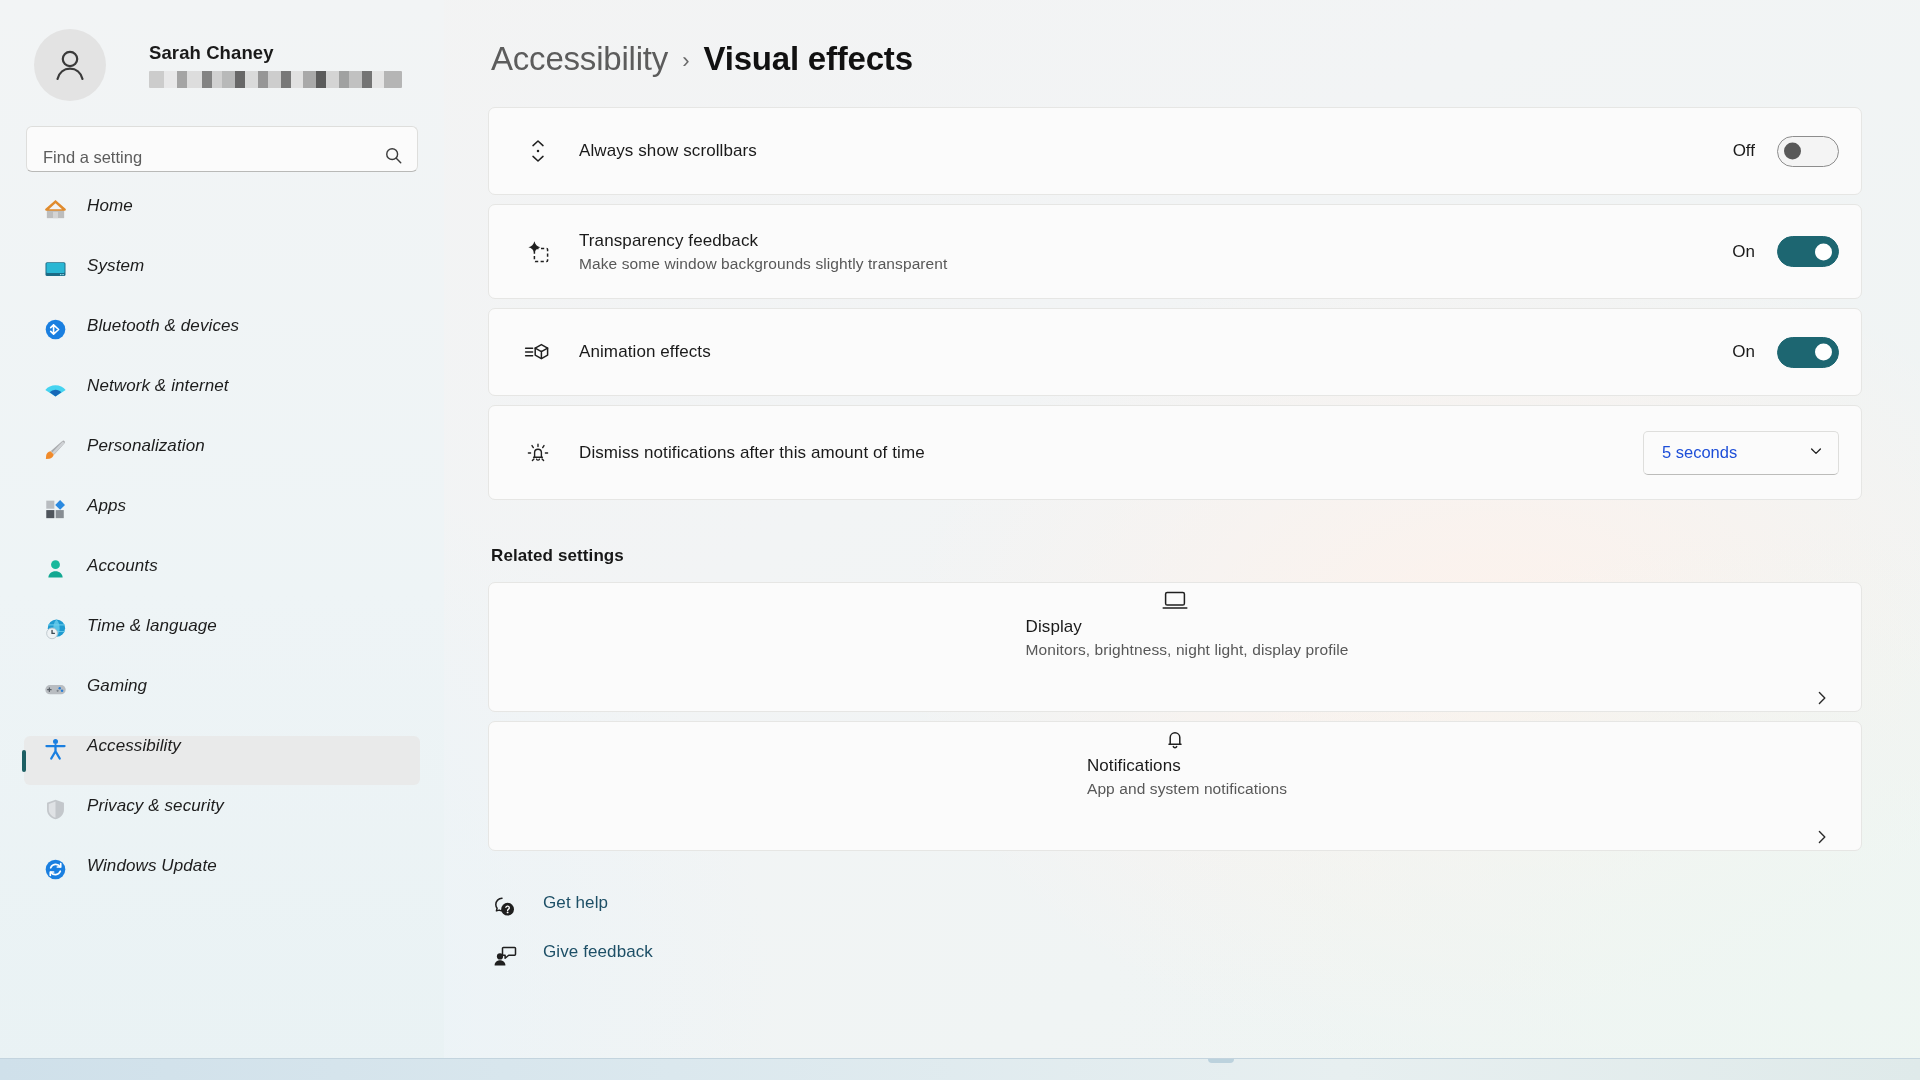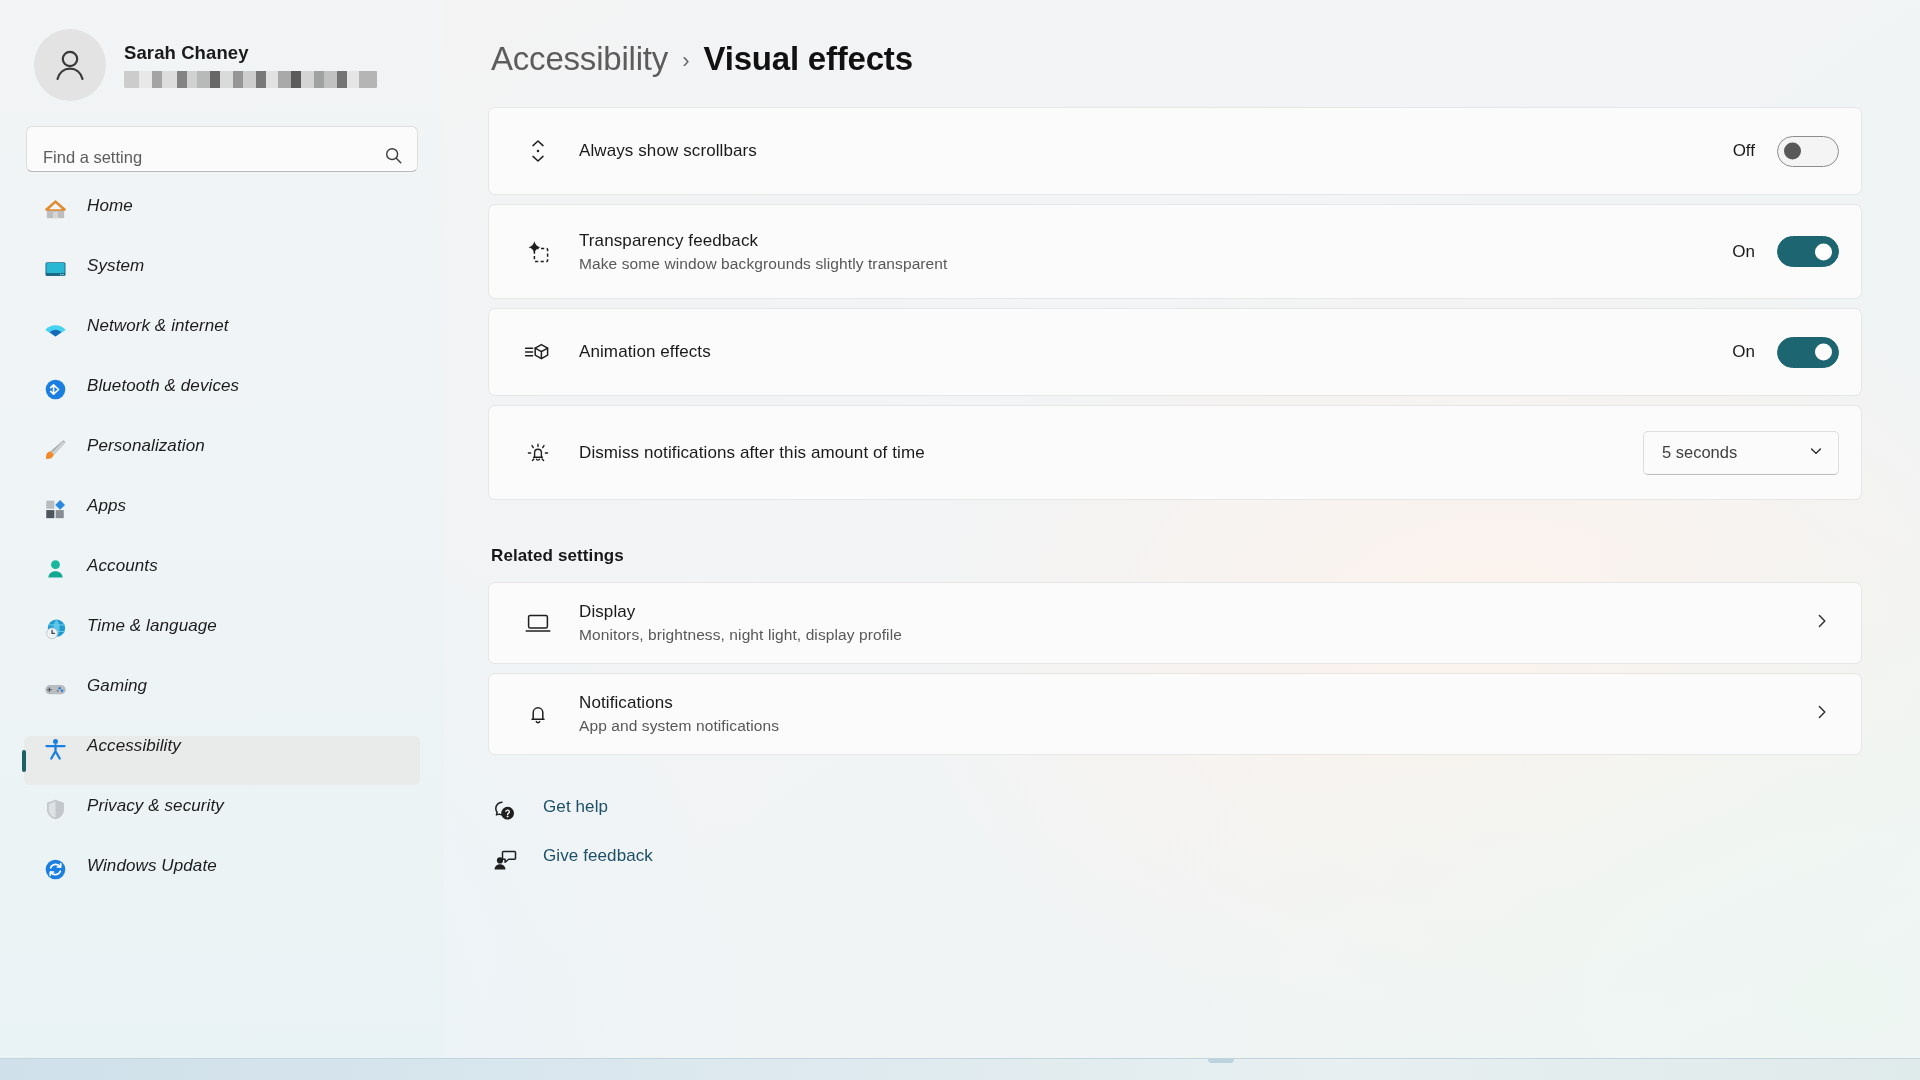--- a/index.html
+++ b/index.html
@@ -43,21 +43,21 @@
   .avatar {
     width: 72px;
     height: 72px;
     border-radius: 50%;
     background: #e3e3e3;
     display: flex;
     align-items: center;
     justify-content: center;
     flex: 0 0 72px;
   }
-  .profile-text { display: flex; flex-direction: column; gap: 7px; }
+  .profile-text { display: flex; flex-direction: column; gap: 7px; margin-left: 25px; }
   .profile-name {
     font-size: 18.5px;
     font-weight: 700;
     color: #1a1a1a;
     letter-spacing: .1px;
   }
   .profile-email-blur {
     width: 253px;
     height: 17px;
     background-image:
@@ -168,21 +168,21 @@
     background: #fbfbfb;
     border: 1px solid #e6e6e4;
     border-radius: 7px;
     height: 88px;
     display: flex;
     align-items: center;
     padding: 0 22px 0 32px;
     margin-bottom: 9px;
   }
   .card.tall { height: 95px; }
-  .card.link-card { height: 82px; cursor: pointer; }
+  .card.link-card { height: 130px; cursor: pointer; flex-direction: column; }
 
   .card-icon {
     width: 34px;
     height: 34px;
     flex: 0 0 34px;
     display: flex;
     align-items: center;
     justify-content: center;
     margin-right: 10px;
   }
@@ -229,21 +229,21 @@
     background: #fbfbfb;
     border: 1px solid #dededc;
     border-bottom-color: #bcbcba;
     border-radius: 5px;
     display: flex;
     align-items: center;
     justify-content: space-between;
     padding: 0 14px 0 18px;
     cursor: pointer;
   }
-  .dropdown-value { font-size: 16.5px; color: #404040; }
+  .dropdown-value { font-size: 16.5px; color: #1d4ed8; }
 
   .section-title {
     font-size: 17px;
     font-weight: 700;
     color: #171717;
     margin: 46px 0 16px 3px;
     letter-spacing: .1px;
   }
 
   .chev-right { margin-left: auto; padding-right: 8px; }
@@ -329,35 +329,35 @@
             <rect x="17.6" y="17.6" width="1.7" height="1.3" rx=".5" fill="#9fe4f2"></rect>
             <rect x="20" y="17.6" width="1.7" height="1.3" rx=".5" fill="#9fe4f2"></rect>
           </svg>
         </span>
         <span class="nav-label">System</span>
       </div>
 
       <div class="nav-item">
         <span class="nav-icon">
           <svg width="25" height="25" viewBox="0 0 26 26">
+            <circle cx="13" cy="13" r="10.2" fill="#1a7fe0"></circle>
+            <path d="M11 8.2 16.2 13 11 17.8V8.2m0 0-3 2.8m3 6.8-3-2.8" stroke="#fff" stroke-width="1.7" fill="none" stroke-linecap="round" stroke-linejoin="round"></path>
+          </svg>
+        </span>
+        <span class="nav-label">Bluetooth &amp; devices</span>
+      </div>
+
+      <div class="nav-item">
+        <span class="nav-icon">
+          <svg width="25" height="25" viewBox="0 0 26 26">
             <path d="M13 8.6c4.3 0 8.1 1.9 10.6 4.8L13 20.4 2.4 13.4A14 14 0 0 1 13 8.6z" fill="#45d3f0"></path>
             <path d="M13 13.3c2.4 0 4.6 1 6.1 2.6L13 20.4l-6.1-4.5A8.2 8.2 0 0 1 13 13.3z" fill="#1668b8"></path>
           </svg>
         </span>
         <span class="nav-label">Network &amp; internet</span>
-      </div>
-
-      <div class="nav-item">
-        <span class="nav-icon">
-          <svg width="25" height="25" viewBox="0 0 26 26">
-            <circle cx="13" cy="13" r="10.2" fill="#1a7fe0"></circle>
-            <path d="M11 8.2 16.2 13 11 17.8V8.2m0 0-3 2.8m3 6.8-3-2.8" stroke="#fff" stroke-width="1.7" fill="none" stroke-linecap="round" stroke-linejoin="round"></path>
-          </svg>
-        </span>
-        <span class="nav-label">Bluetooth &amp; devices</span>
       </div>
 
       <div class="nav-item">
         <span class="nav-icon">
           <svg width="25" height="25" viewBox="0 0 26 26">
             <path d="M21.4 3.6a1.9 1.9 0 0 1 1 2.9L11.8 18.2l-3.6-3.6L20.1 4.2a1.9 1.9 0 0 1 1.3-.6z" fill="#a8aaad"></path>
             <path d="M20.6 4.4 9.6 16.1l1.8 1.8L22.4 6.4z" fill="#cfd2d5"></path>
             <path d="M7.9 14.9 11.2 18.2c-.4 2.3-2.2 4-4.6 4.3L3 22.8l.3-3.6c.2-2.2 2-4 4.6-4.3z" fill="#f08a2a"></path>
           </svg>
         </span>

